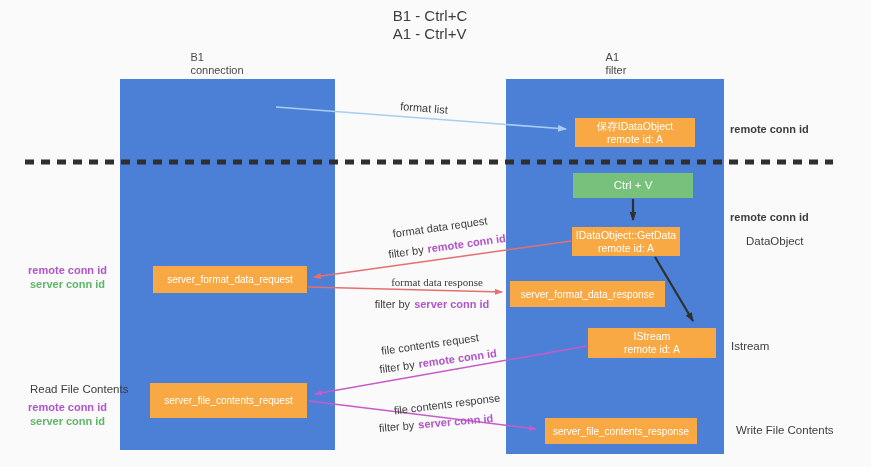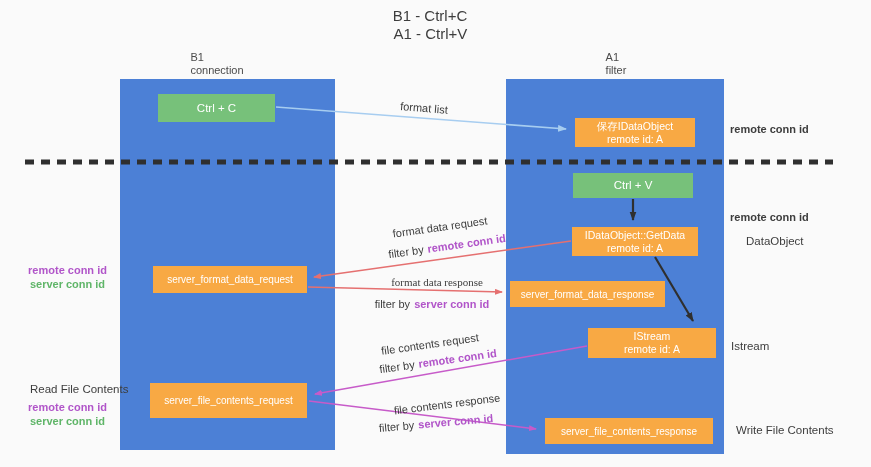--- a/index.html
+++ b/index.html
@@ -12,21 +12,21 @@
     height: 467px;
     background: var(--bg, #fafafa);
     overflow: hidden;
   }
 
   .abs { position: absolute; }
 
   .title-block {
     left: 430px; top: 7px;
     transform: translateX(-50%);
-    text-align: right;
+    text-align: left;
     font-size: 15px;
     line-height: 18px;
     color: var(--text-dark, #3d3d3d);
     white-space: nowrap;
   }
 
   .col-header {
     transform: translateX(-50%);
     text-align: left;
     font-size: 11px;
@@ -136,34 +136,31 @@
 
     <line x1="308" y1="287" x2="502" y2="292" stroke-width="1.5" marker-end="url(#m-red)" style="stroke: var(--arrow-red, #e57070);"></line>
 
     <line x1="655" y1="257" x2="693" y2="321" stroke-width="2.2" marker-end="url(#m-bk)" style="stroke: var(--arrow-black, #2f2f2f);"></line>
 
     <line x1="587" y1="346" x2="315" y2="394" stroke-width="1.5" marker-end="url(#m-mg)" style="stroke: var(--arrow-magenta, #c75bc9);"></line>
 
     <line x1="309" y1="401" x2="536" y2="429" stroke-width="1.5" marker-end="url(#m-mg)" style="stroke: var(--arrow-magenta, #c75bc9);"></line>
   </svg>
 
-  <div class="abs box box-green" style="left:158px; top:94px; width:117px; height:28px;">
-    <div>Ctrl + C</div>
-  </div>
 
   <div class="abs box box-orange" style="left:575px; top:118px; width:120px; height:29px;">
     <div>保存IDataObject</div>
     <div>remote id: A</div>
   </div>
 
   <div class="abs box box-green" style="left:573px; top:173px; width:120px; height:25px;">
     <div>Ctrl + V</div>
   </div>
 
-  <div class="abs box box-orange" style="left:572px; top:227px; width:126px; height:29px;">
+  <div class="abs box box-orange" style="left:572px; top:227px; width:108px; height:29px;">
     <div>IDataObject::GetData</div>
     <div>remote id: A</div>
   </div>
 
   <div class="abs box box-orange longname" style="left:153px; top:266px; width:154px; height:27px;">
     <div>server_format_data_request</div>
   </div>
 
   <div class="abs box box-orange longname" style="left:510px; top:281px; width:155px; height:26px;">
     <div>server_format_data_response</div>
@@ -171,21 +168,21 @@
 
   <div class="abs box box-orange" style="left:588px; top:328px; width:128px; height:30px;">
     <div>IStream</div>
     <div>remote id: A</div>
   </div>
 
   <div class="abs box box-orange longname" style="left:150px; top:383px; width:157px; height:35px;">
     <div>server_file_contents_request</div>
   </div>
 
-  <div class="abs box box-orange longname" style="left:545px; top:418px; width:168px; height:26px;">
+  <div class="abs box box-orange longname" style="left:545px; top:418px; width:152px; height:26px;">
     <div>server_file_contents_response</div>
   </div>
 
   <div class="arrow-label r4" style="left:424px; top:108px;">format list</div>
 
   <div class="arrow-label rm8" style="left:440px; top:227px;">format data request</div>
   <div class="arrow-label rm8" style="left:447px; top:246px;">
     <span class="gap">filter by</span><span class="purple">remote conn id</span>
   </div>
 

